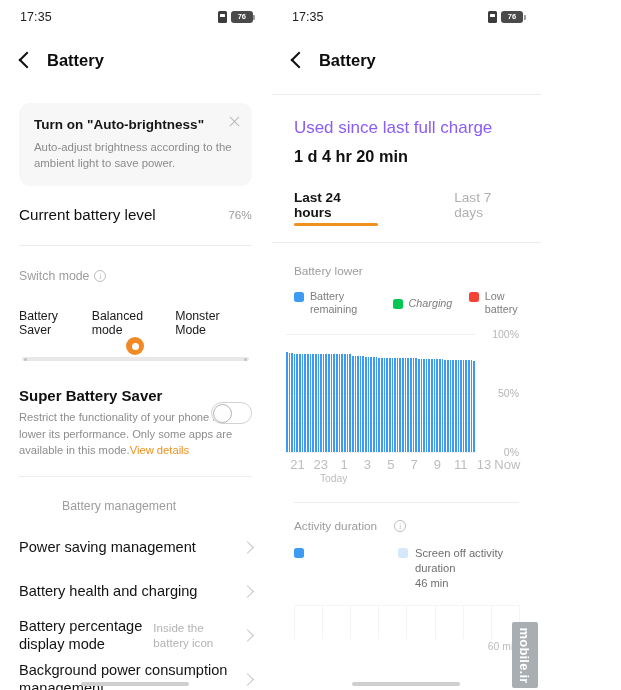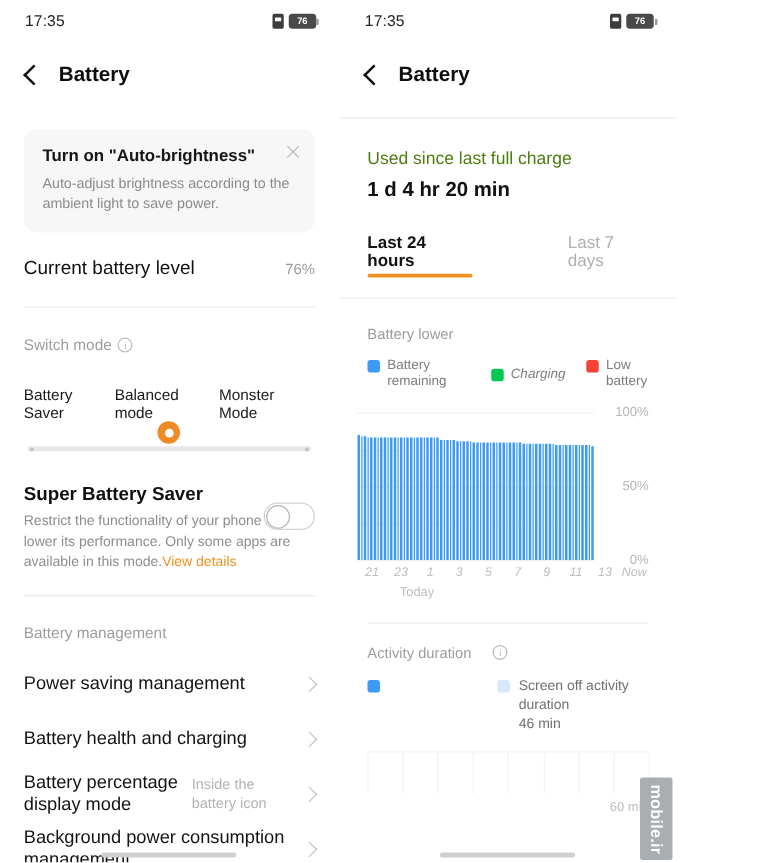--- a/index.html
+++ b/index.html
@@ -116,21 +116,21 @@
     display:flex; align-items:center; justify-content:space-between;
     padding: 0 19px; min-height:44px; cursor:pointer;
   }
   .li-main { font-size:14.6px; color:#131313; line-height:1.28; }
   .li-right { display:flex; align-items:center; gap:9px; }
   .li-sub { font-size:11.6px; color:#b3b3b3; line-height:1.3; max-width:92px; }
   .chev { width:9px; height:9px; border-right:1.5px solid #c3c3c3; border-top:1.5px solid #c3c3c3; transform:rotate(45deg); flex:none; }
 
   
   .rp-hr { height:1px; background:#ececec; margin-top: 8px; }
-  .used-label { font-size:14px; color:#4d7c0f; padding: 23px 22px 0 22px; }
+  .used-label { font-size:17px; color:#8b5cf6; padding: 23px 22px 0 22px; }
   .used-value { font-size:16.3px; font-weight:700; color:#111; padding: 9px 22px 0 22px; }
 
   .tabs { display:flex; padding: 24px 22px 0 22px; gap: 78px; }
   .tab { font-size:13.6px; color:#b0b0b0; cursor:pointer; padding-bottom:6px; position:relative; }
   .tab.active { color:#141414; font-weight:700; }
   .tab.active::after {
     content:""; position:absolute; left:0; right:-2px; bottom:0; height:2.6px;
     background:#F0901F; border-radius:2px;
   }
   .rp-hr2 { height:1px; background:#ececec; margin: 16px 0 0 0; }
@@ -142,21 +142,21 @@
   .lg.g2 { width:86px;font-style:italic; }
   .sw { width:10px; height:10px; border-radius:2.5px; flex:none; margin-top:2px; }
   .lg-txt { font-size:10.8px; color:#7d7d7d; line-height:1.22; }
 
   .chartbox { position:relative; margin: 18px 22px 0 14px; height:118px; }
   .grid-line { position:absolute; left:0; right:44px; height:1px; background:#f0f0f0; }
   .axis-lab { position:absolute; right:0; font-size:10.5px; color:#b6b6b6; transform:translateY(-50%); }
   .bars { position:absolute; left:0; right:44px; bottom:0; top:0; display:flex; align-items:flex-end; gap:1px; }
   .bar { flex:1 1 0; background:#3E9BF5; }
   .xaxis { position:relative; margin: 5px 22px 0 14px; height:14px; }
-  .xlab { position:absolute; font-size:10px; color:#bdbdbd; transform:translateX(-50%);font-style:italic; }
+  .xlab { position:absolute; font-size:13px; color:#bdbdbd; transform:translateX(-50%); }
   .today { text-align:left; padding-left:48px; font-size:10.3px; color:#bdbdbd; margin-top:2px; }
 
   .rp-hr3 { height:1px; background:#ececec; margin: 18px 22px 0 22px; }
   .act-label { font-size:11.8px; color:#9d9d9d; padding: 16px 22px 0 22px; display:flex; align-items:center; gap:17px; }
   .act-legend { display:flex; padding: 13px 22px 0 22px; }
   .act-item { display:flex; align-items:flex-start; gap:7px; width:172px; }
   .act-txt { font-size:11.2px; color:#6f6f6f; line-height:1.32; }
 
   .act-chart { position:relative; margin: 14px 22px 0 22px; height:34px; }
   .vgrid { position:absolute; top:0; bottom:0; width:1px; background:#f4f4f4; }
@@ -231,21 +231,21 @@
     </div>
 
     <div class="sbs">
       <div class="sbs-title">Super Battery Saver</div>
       <div class="sbs-desc"><span>Restrict the functionality of your phone and lower its performance. Only some apps are available in this mode.</span><span class="link">View details</span></div>
       <div class="toggle"></div>
     </div>
 
     <div class="hr" style="margin-top:18px;"></div>
 
-    <div class="section-label" style="padding-top:22px;">Battery management</div>
+    <div class="section-label" style="padding-top:22px;margin-left:43px;">Battery management</div>
 
     <div style="margin-top:12px;">
       <div class="list-item">
         <div class="li-main">Power saving management</div>
         <div class="li-right">
           <div class="chev"></div>
         </div>
       </div>
       <div class="list-item">
         <div class="li-main">Battery health and charging</div>

